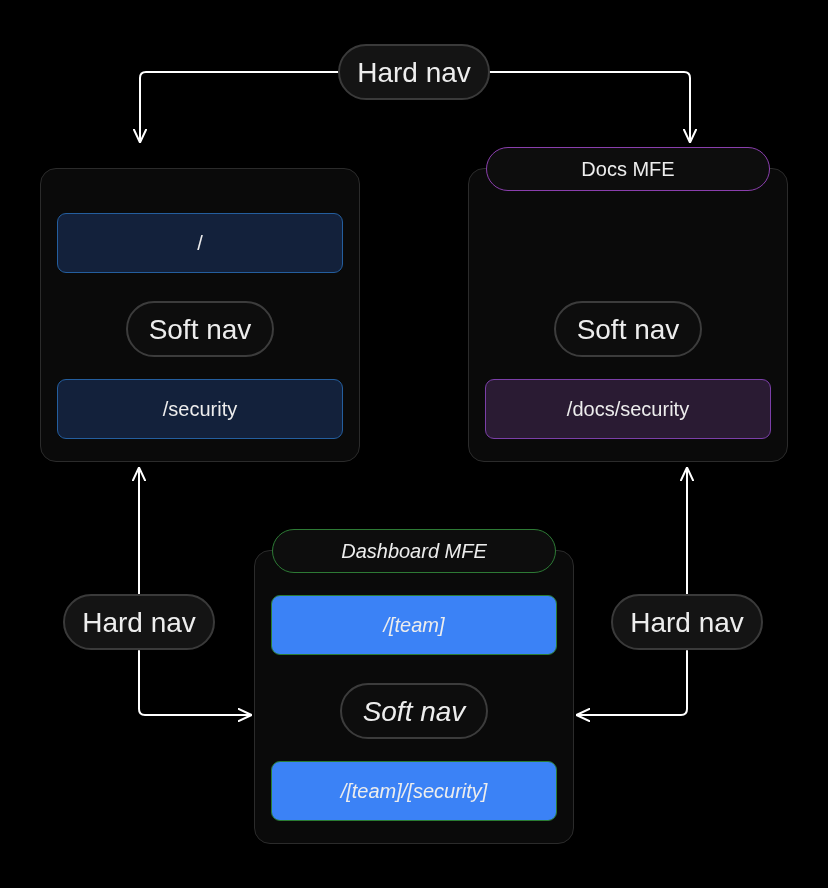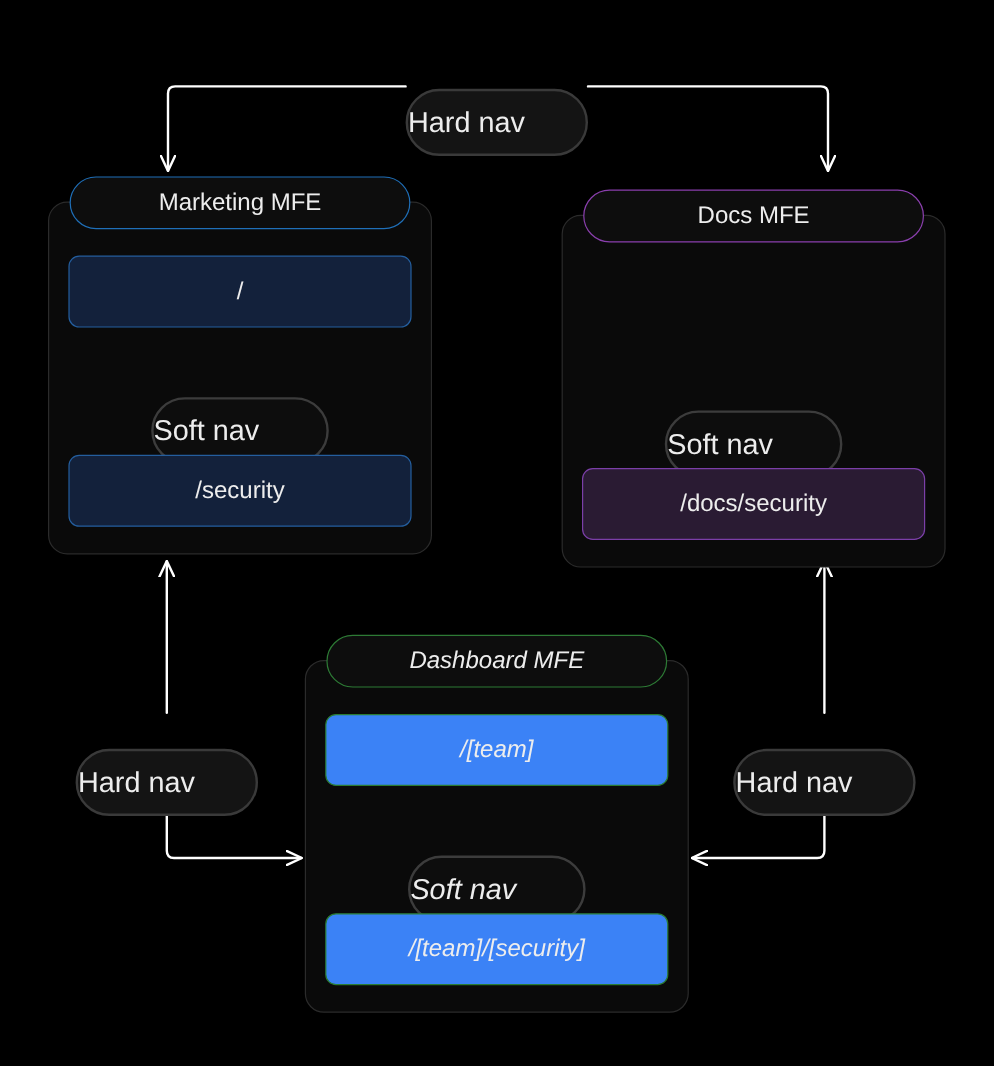--- a/index.html
+++ b/index.html
@@ -77,25 +77,25 @@
   .mfe.green  .route { background: #3b82f6; border: 1px solid #2a7c33; }
   .route.top    { top: 44px; }
   .route.bottom { bottom: 22px; }
 
   
   .pill {
     position: absolute;
     box-sizing: border-box;
     height: 56px;
     line-height: 54px;
+    text-align: center;
     border-radius: 28px;
     color: #ededed;
-    font-size: 24px;
+    font-size: 28px;
     white-space: nowrap;
-    margin-top: 30px;
   }
   .pill.soft {
     left: 50%;
     transform: translateX(-50%);
     width: 148px;
     background: #0d0d0d;
     border: 2px solid #3c3c3c;
   }
   .pill.hard {
     width: 152px;
@@ -136,27 +136,26 @@
 
       <path d="M 687 594 L 687 468" marker-end="url(#ah)"></path>
 
       <path d="M 687 651 L 687 709 Q 687 715 681 715 L 577 715" marker-end="url(#ah)"></path>
     </g>
   </svg>
 
   <div class="pill hard" style="left:338px; top:44px; width:152px;">Hard nav</div>
 
   <div class="mfe blue" style="left:40px; top:168px; width:320px; height:294px;">
-    <div class="mfe-title">Marketing MFE</div>
     <div class="route top">/</div>
     <div class="pill soft" style="top:132px;">Soft nav</div>
     <div class="route bottom">/security</div>
   </div>
 
-  <div class="mfe purple" style="left:468px; top:179px; width:320px; height:294px;">
+  <div class="mfe purple" style="left:468px; top:168px; width:320px; height:294px;">
     <div class="mfe-title">Docs MFE</div>
     <div class="pill soft" style="top:132px;">Soft nav</div>
     <div class="route bottom">/docs/security</div>
   </div>
 
   <div class="mfe green" style="left:254px; top:550px; width:320px; height:294px;font-style:italic;">
     <div class="mfe-title">Dashboard MFE</div>
     <div class="route top">/[team]</div>
     <div class="pill soft" style="top:132px;">Soft nav</div>
     <div class="route bottom">/[team]/[security]</div>

